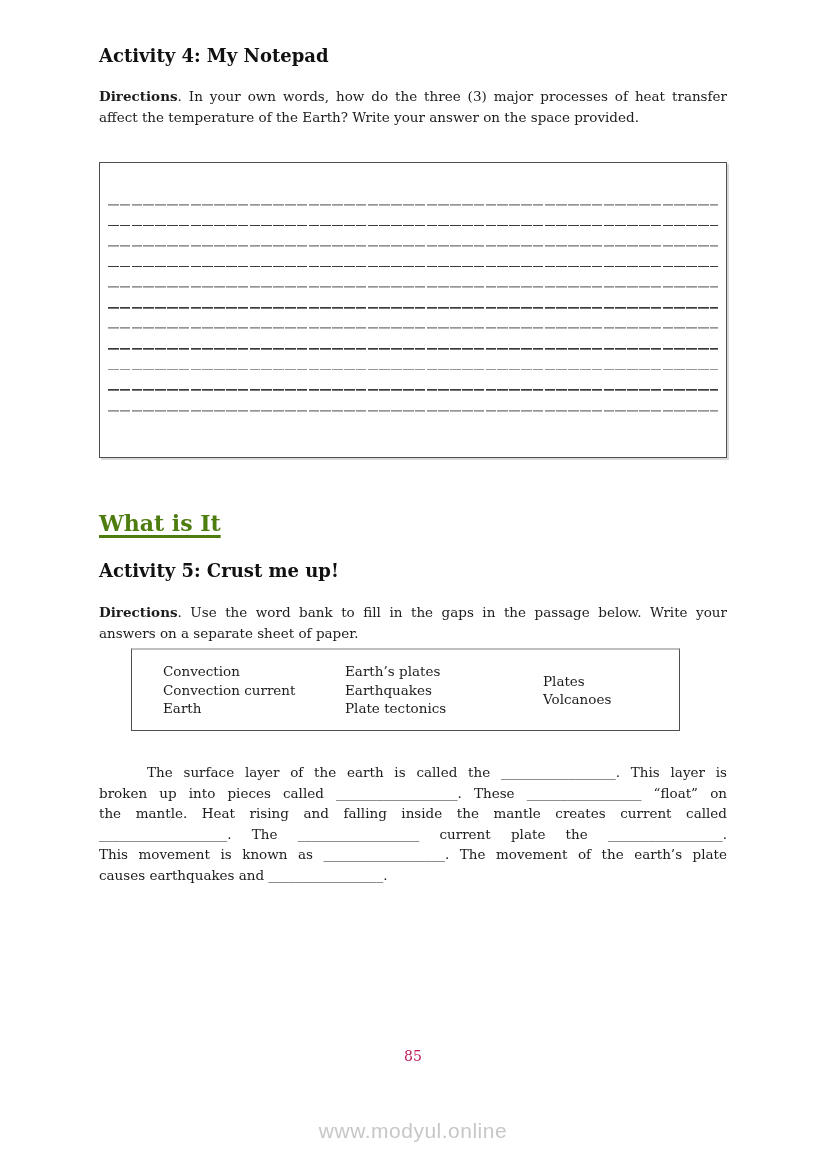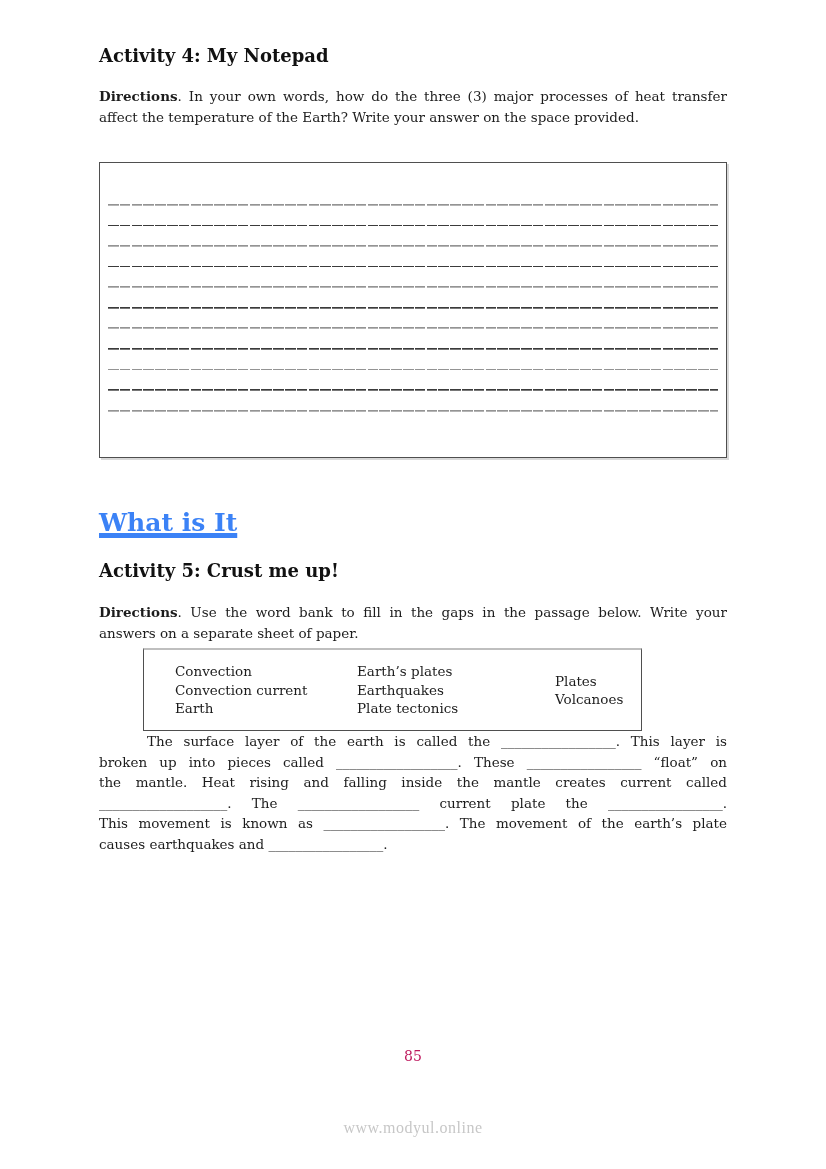--- a/index.html
+++ b/index.html
@@ -17,26 +17,25 @@
   .content { padding: 44px 99px 0 99px; }
 
   .h-act {
     font-size: 18px;
     line-height: 23px;
     font-weight: bold;
     margin: 0;
     color: #111111;
   }
   .h-what {
-    font-size: 25px;
+    font-size: 22px;
     line-height: 26px;
     font-weight: bold;
     margin: 52px 0 0 0;
-    color: #3b82f6;
-    text-decoration: underline;
+    color: #4d7c0f;
   }
   .h-what .underlined {
     text-decoration: underline;
     text-decoration-thickness: 2.5px;
     text-underline-offset: 4px;
   }
   .h-act5 { margin-top: 23px; }
 
   .dir { margin: 19px 0 0 0; }
   .dir2 { margin-top: 20px; }
@@ -64,37 +63,37 @@
     background-size: 100% 1.7px;
     background-repeat: no-repeat;
     background-position: 0 100%;
   }
   .rule:nth-child(odd)  { color: #949494; }
   .rule:nth-child(even) { color: #3b3b3b; }
 
   
   .wordbank {
     box-sizing: border-box;
-    margin: 5px 0 0 44px;
-    width: 499px;
+    margin: 5px 0 0 32px;
+    width: 549px;
     height: 83px;
     border: 1px solid #4f4f4f;
     border-top: 2px solid #bfbfbf;
     display: flex;
     align-items: center;
     padding-left: 31px;
     background: #ffffff;
   }
   .wb-col { line-height: 18.5px; }
   .wb-col-1 { width: 182px; }
   .wb-col-2 { width: 198px; }
   .wb-col-3 { flex: 1; }
 
   
-  .passage { }
+  .passage { margin-top: 31px; }
   .p-line {
     line-height: 20.6px;
     text-align: justify;
     text-align-last: justify;
   }
   .p-line.first { text-indent: 48px; }
   .p-line.last { text-align-last: left; }
 
   
   .page-number {
@@ -103,22 +102,22 @@
     top: 1048px;
     text-align: center;
     font-size: 14px;
     color: #be185d;
   }
   .watermark {
     position: absolute;
     left: 0; right: 0;
     top: 1119px;
     text-align: center;
-    font-family: Liberation Serif, serif;
-    font-size: 16px;
+    font-family: Liberation Sans, sans-serif;
+    font-size: 21px;
     letter-spacing: 0.5px;
     color: #c7c7c7;
   }
 </style>
 </head>
 <body>
 
 <div class="page">
   <div class="content">
 

